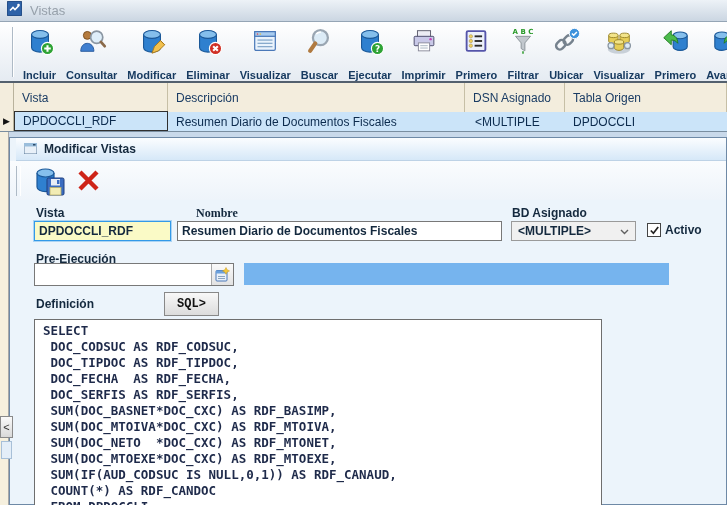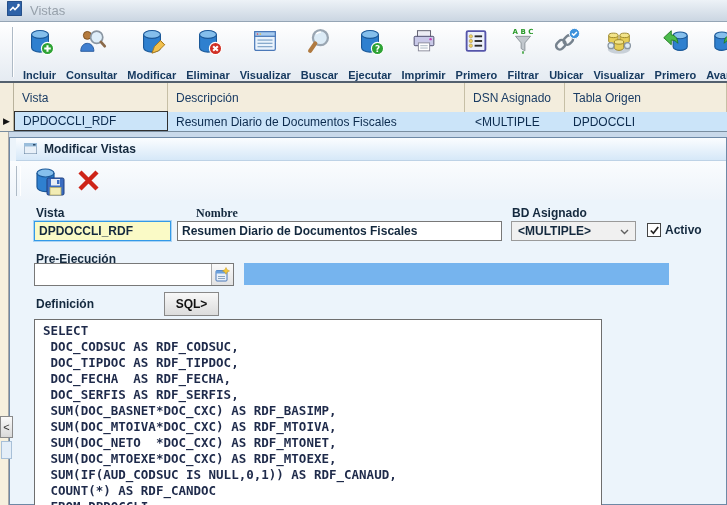--- a/index.html
+++ b/index.html
@@ -75,21 +75,21 @@
   .pre-input-wrap { position:absolute; width:200px; height:23px; border:1px solid #787878;
     background:#fff; display:flex; }
   .pre-input { flex:1; border:0; outline:none; font-size:12px; padding:0 3px; min-width:0;
     font-family:"Liberation Sans",sans-serif; }
   .pre-btn { width:22px; border-left:1px solid #AAA; background:linear-gradient(#FAFAFA,#E2E2E2);
     display:flex; align-items:center; justify-content:center; }
   .blue-bar { position:absolute; left:234px; top:125px; width:425px; height:22px; background:#76B4EE; }
   .sql-btn { position:absolute; left:154px; top:154px; width:55px; height:24px;
     background:linear-gradient(#F8F8F8,#DCDCDC); border:1px solid #888;
     font-size:12px; font-weight:bold; color:#111; display:flex; align-items:center; justify-content:center;
-    font-family:Liberation Sans, sans-serif; }
+    font-family:Liberation Mono, monospace; }
   .sql-box { position:absolute; left:24px; top:181px; width:568px; height:187px;
     background:#fff; border:1px solid #6E6E6E; overflow:hidden; padding:3px 0 0 8px; }
   .sql-text { font-family:"DejaVu Sans Mono", monospace; font-size:12.5px; font-weight:bold;
     line-height:16px; color:#1E2A4A; white-space:pre; }
 </style>
 </head>
 <body>
 
 <div class="app">
 

